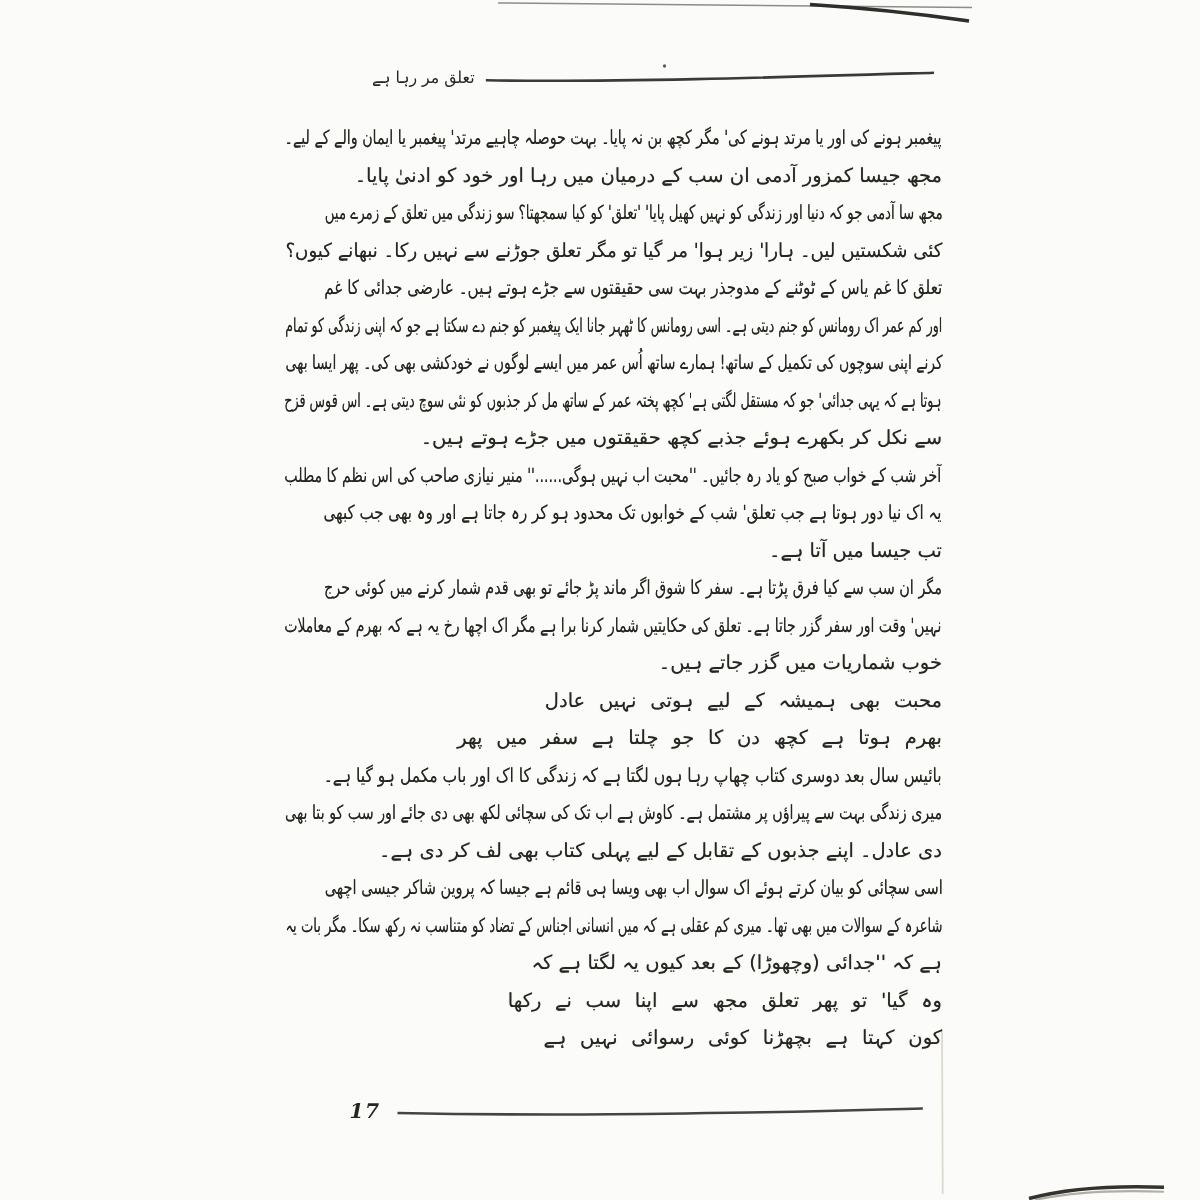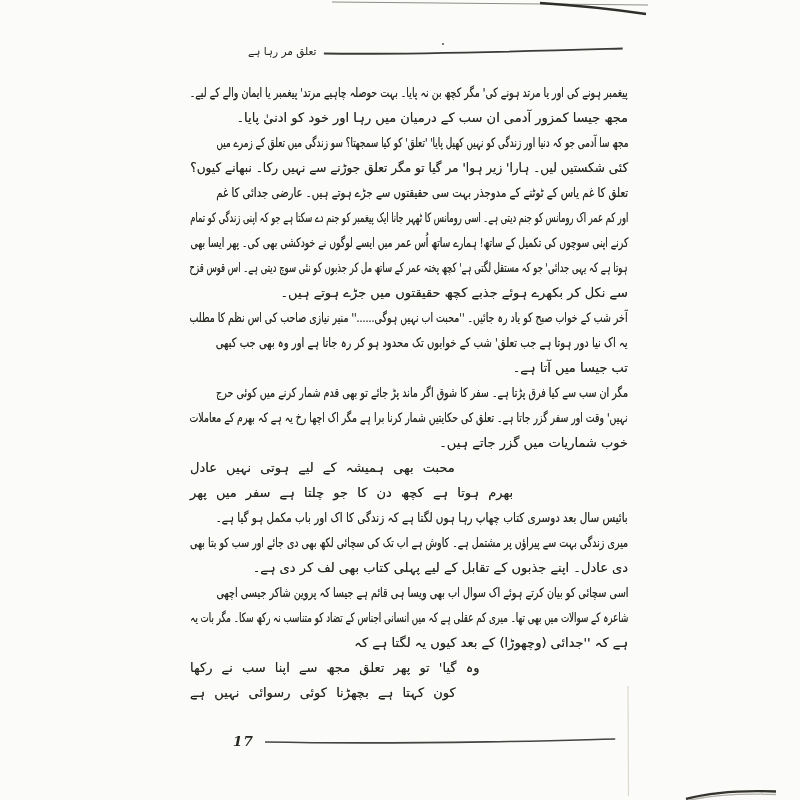--- a/index.html
+++ b/index.html
@@ -30,21 +30,21 @@
     direction:rtl;color:#26251f;
     font-size:13px;
     text-shadow:0 0 0.45px rgba(38,37,31,0.55);
   }
   .line{
     height:25px;line-height:25px;white-space:nowrap;text-align:right;
     overflow:visible;
   }
   .line > span{display:inline-block;transform-origin:100% 50%;}
   .line.indent{width:calc(100% - 26px);}
-  .line.verse{text-align:left;word-spacing:5px;}
+  .line.verse{text-align:right;word-spacing:5px;}
   .line.verse > span{transform-origin:50% 50%;}
   
   .footer{
     position:absolute;left:186px;top:729px;width:436px;height:24px;
     display:flex;align-items:center;
   }
   .page-number{
     margin-left:47px;
     font-family:"DejaVu Serif",serif;font-style:italic;font-weight:600;
     font-size:13.5px;color:#26251f;letter-spacing:1px;

